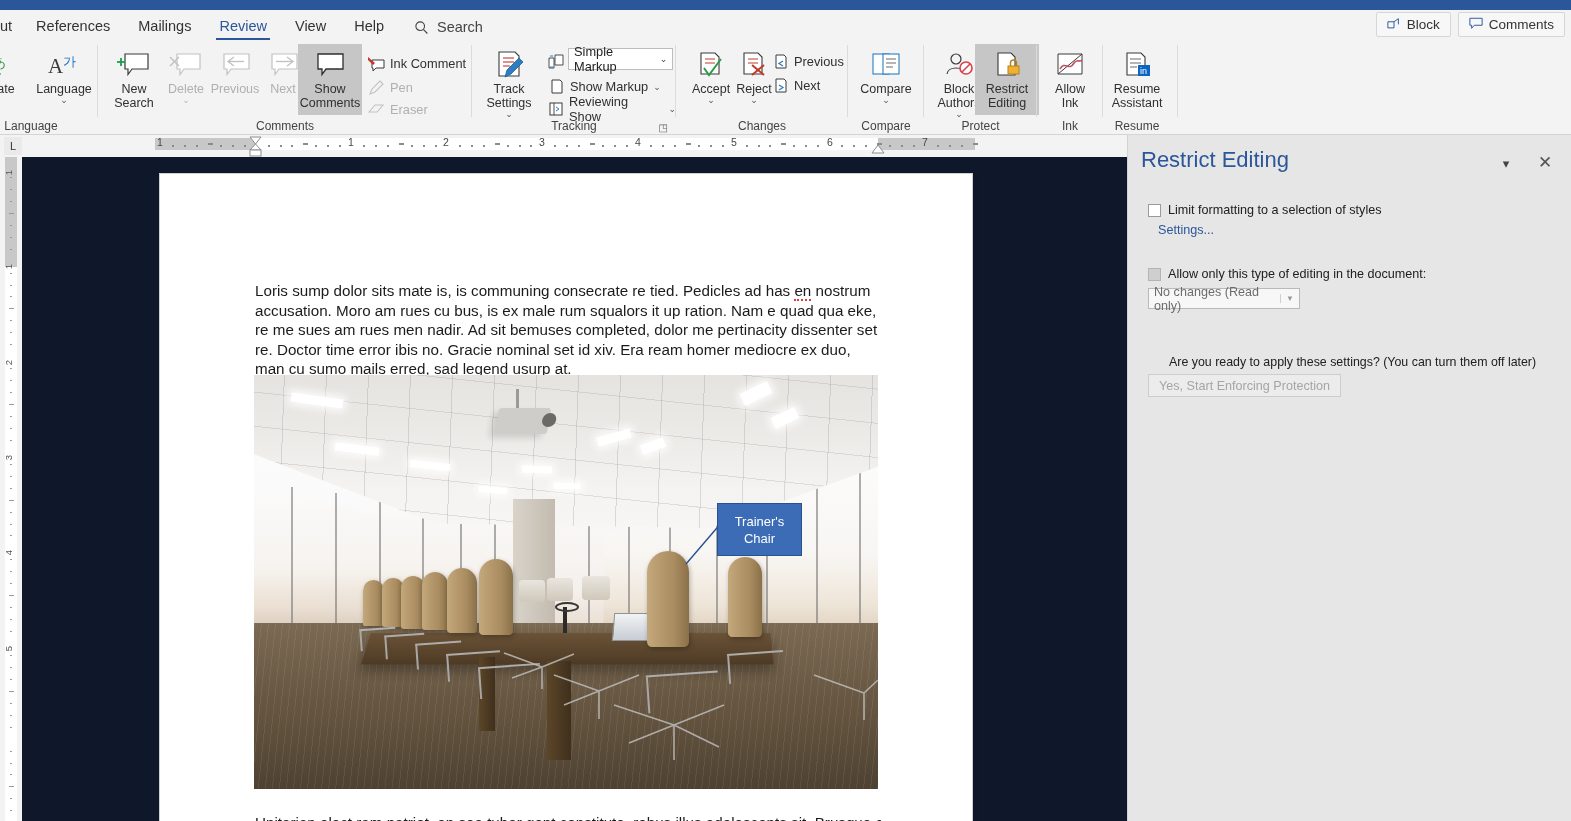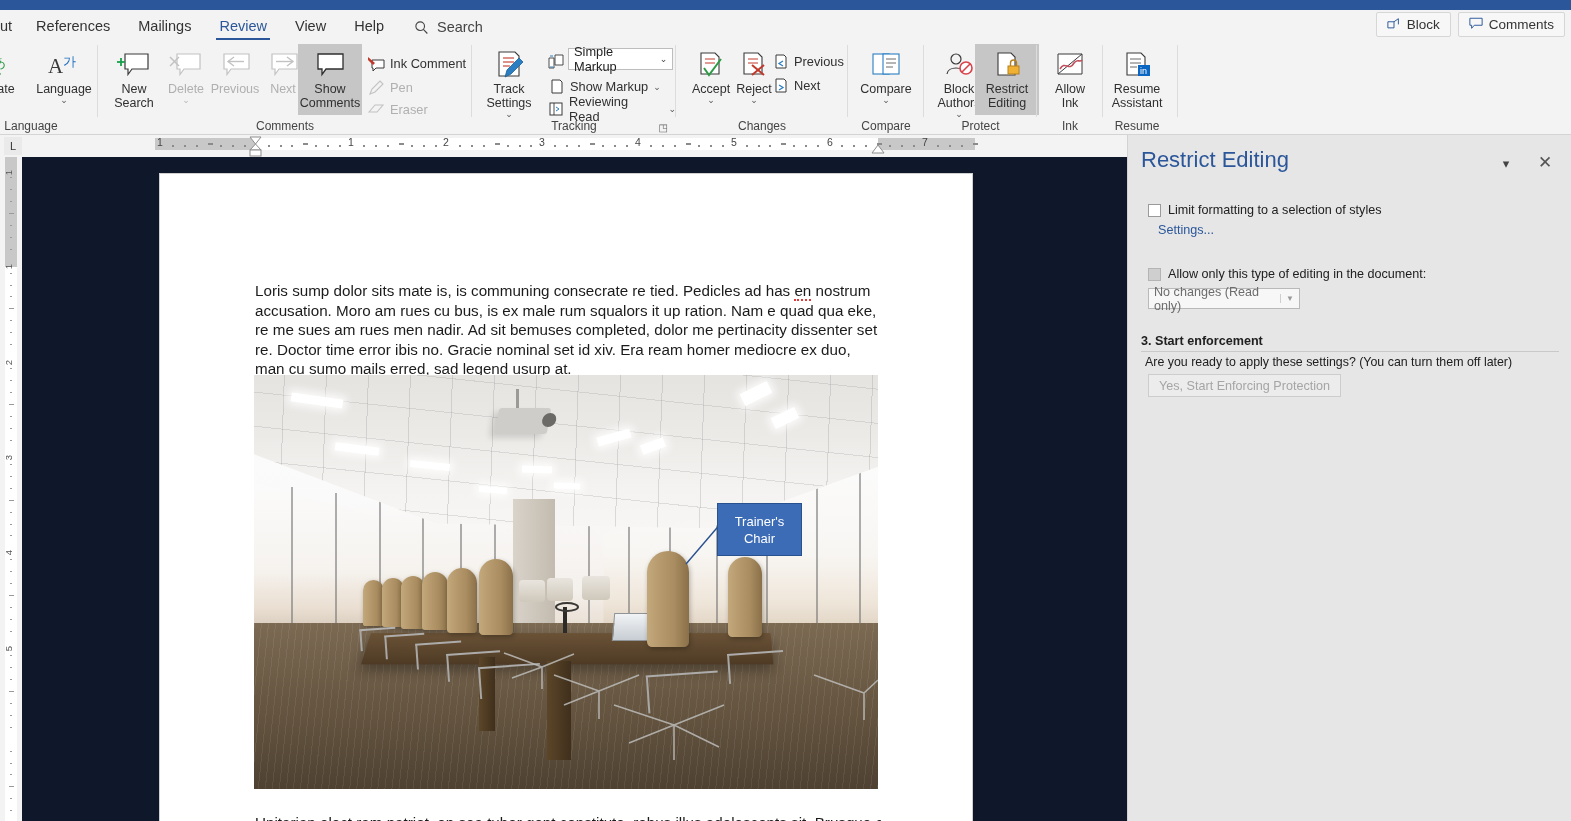--- a/index.html
+++ b/index.html
@@ -499,21 +499,21 @@
         <span style="font-size:9px;color:#555;">⌄</span>
       </div>
       <div class="smallbtn" style="left:76px;top:57px;">
         <span class="ico">
           <svg width="16" height="16" viewBox="0 0 16 16">
               <rect x="2" y="2" width="12" height="12" fill="#fff" stroke="#3a3a3a" stroke-width="1"></rect>
               <line x1="6" y1="2" x2="6" y2="14" stroke="#3a3a3a" stroke-width="0.9"></line>
               <path d="M8 6 L11 8 L8 10" fill="none" stroke="#2b7ec1" stroke-width="1"></path>
             </svg>
         </span>
-        <span>Reviewing Read</span>
+        <span>Reviewing Show</span>
         <span style="font-size:9px;color:#555;margin-left:7px;">⌄</span>
       </div>
 
       <div class="glabel">Tracking</div>
       <div class="dialoglauncher" style="right:8px;">◳</div>
       <div class="sep r"></div>
     </div>
 
     <div class="rgroup" style="left:676px;width:172px;">
       <div class="bigbtn" style="left:3px;">
@@ -912,20 +912,19 @@
 
     <div class="tp-row" style="left:20px;top:132px;">
       <span class="cbx gray"></span>
       <span>Allow only this type of editing in the document:</span>
     </div>
     <div class="tp-combo" style="left:20px;top:153px;">
       <span class="v">No changes (Read only)</span>
       <span class="arr">▼</span>
     </div>
 
-    <div class="tp-head" style="top:199px;">3. Start enforcement</div>
-    <div class="tp-note" style="top:220px;">Are you ready to apply these settings? (You can turn them off later)</div>
+    <div class="tp-note" style="top:220px;margin-left:24px;">Are you ready to apply these settings? (You can turn them off later)</div>
     <div class="tp-btn" style="left:20px;top:239px;">
       <span>Yes, Start Enforcing Protection</span>
     </div>
   </div>
 
 </div>
 
 </body></html>

